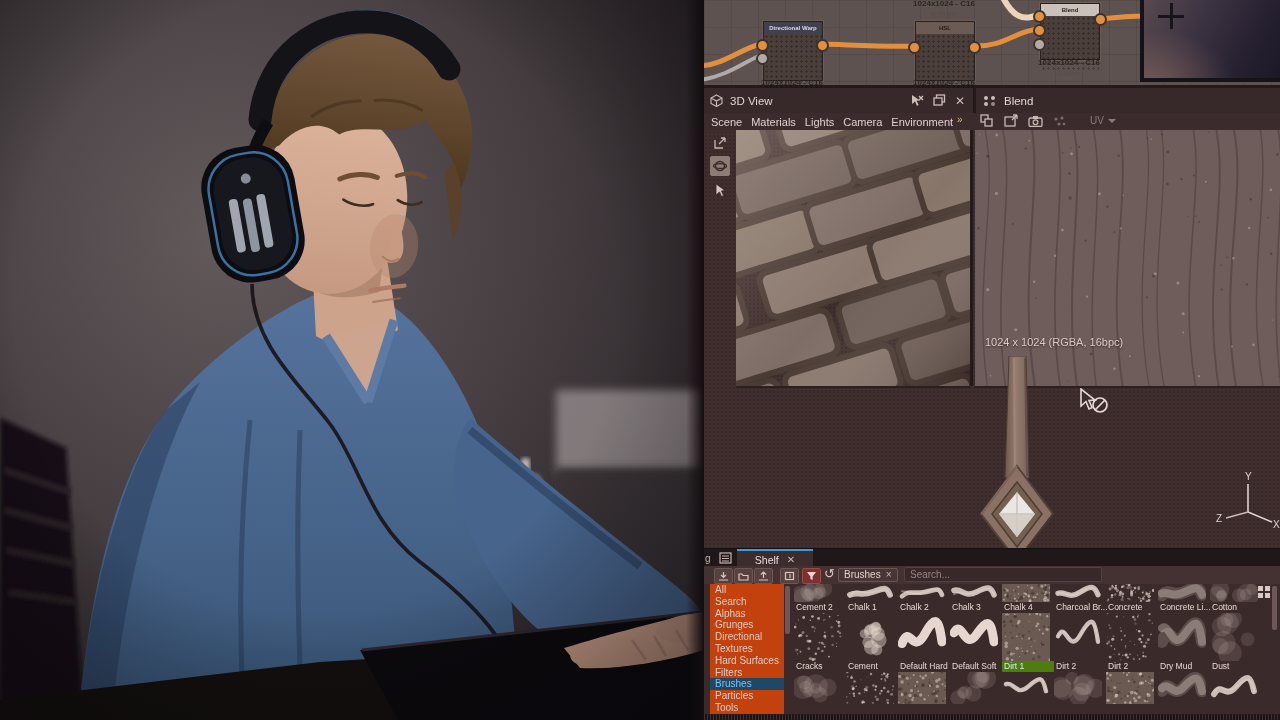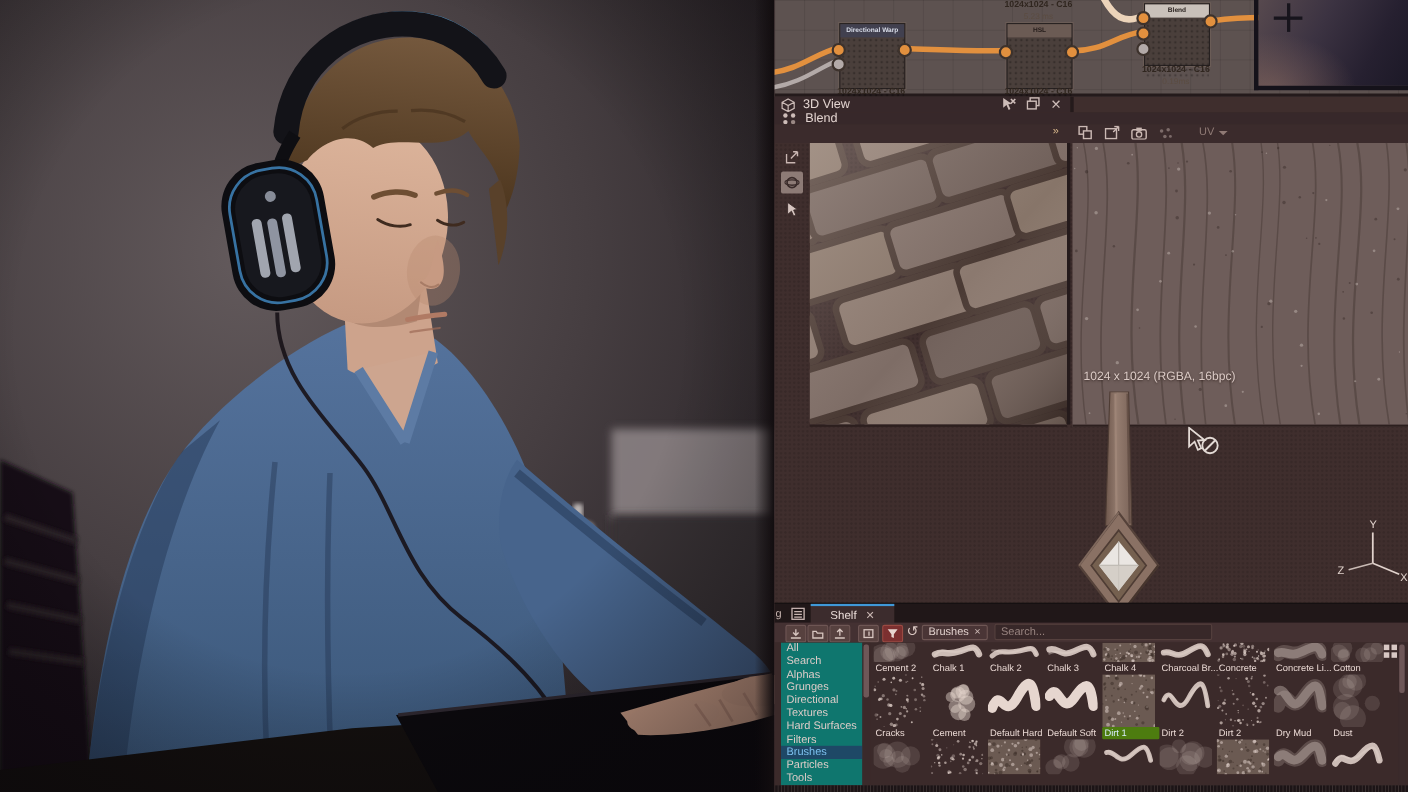--- a/index.html
+++ b/index.html
@@ -25,21 +25,21 @@
   .port.gray{background:#b3aaa8;}
   .preview{position:absolute;left:436px;top:0;width:140px;height:78px;
     background:radial-gradient(130px 90px at 8% 108%,rgba(150,115,100,.55),transparent 60%),
       linear-gradient(118deg,#57494e 0%,#3c3342 38%,#262030 72%,#1b1826 100%);
     border-left:4px solid #15121a;border-bottom:4px solid #15121a;}
   .cross{position:absolute;left:14px;top:3px;width:26px;height:26px;}
   .cross:before,.cross:after{content:"";position:absolute;background:#17141c;}
   .cross:before{left:12px;top:0;width:3px;height:26px;}
   .cross:after{left:0;top:12px;width:26px;height:3px;}
   
-  .pbar{position:absolute;left:0;top:88px;width:576px;height:25px;display:flex;flex-direction:column;}
+  .pbar{position:absolute;left:0;top:88px;width:576px;height:25px;display:flex;}
   .pleft{width:269px;background:#37282a;border-right:3px solid #241a1b;display:flex;align-items:center;}
   .pright{flex:1;background:#37282a;display:flex;align-items:center;}
   .ptitle{font-size:11.5px;color:#e3d4d0;margin-left:7px;}
   .picons{margin-left:auto;display:flex;gap:9px;margin-right:8px;}
   .picons svg,.picons span{display:block;}
   .xglyph{font-size:12px;color:#cdbcb8;line-height:14px;}
   
   .mrow{position:absolute;left:0;top:113px;width:576px;height:17px;background:#3b2b2c;border-bottom:1px solid #2c1f1e;}
   .menu3d{position:absolute;left:7px;top:0;height:17px;display:flex;gap:9px;align-items:center;}
   .menu3d span{font-size:11px;color:#e0d0cc;}
@@ -72,21 +72,21 @@
   .sbtn{position:absolute;top:2px;width:17px;height:14px;background:#57413f;border:1px solid #6e5654;border-radius:2px;
     display:flex;align-items:center;justify-content:center;}
   .chip{position:absolute;left:134px;top:2px;height:12px;background:#4a3536;border:1px solid #6e5654;border-radius:2px;
     display:flex;align-items:center;gap:5px;padding:0 5px;}
   .chip .cl{font-size:10px;color:#e0d0cc;line-height:12px;}
   .chip .cx{font-size:10px;color:#c9b6b2;line-height:12px;}
   .search{position:absolute;left:200px;top:1px;width:186px;height:13px;background:#382829;border:1px solid #55403e;
     border-radius:2px;color:#e0d0cc;font-size:10px;padding:0 5px;font-family:"Liberation Sans",sans-serif;}
   .search::placeholder{color:#97837f;}
   .shelfmain{position:absolute;left:0;top:584px;width:576px;height:130px;background:#3b2a2a;overflow:hidden;}
-  .catlist{position:absolute;left:6px;top:0;width:74px;height:130px;background:#0f766e;overflow:hidden;}
+  .catlist{position:absolute;left:6px;top:0;width:74px;height:130px;background:#c2410c;overflow:hidden;}
   .cat{font-size:10px;line-height:11.8px;color:#ddccc8;padding-left:5px;white-space:nowrap;}
   .cat.sel{background:#1e4866;color:#7cc0ee;}
   .catsb{position:absolute;left:80px;top:0;width:7px;height:130px;background:#3a2a2b;}
   .catsb .th{position:absolute;left:1px;top:2px;width:5px;height:48px;background:#6e5758;border-radius:2px;}
   .bgrid{position:absolute;left:90px;top:0;width:472px;}
   .brow{display:flex;}
   .bcell{width:52px;display:flex;flex-direction:column;}
   .bthumb{width:48px;overflow:hidden;}
   .blabel{font-size:8.5px;color:#ead9d4;line-height:11px;height:11px;white-space:nowrap;padding:0 2px;}
   .blabel.sel{background:#4d7c0f;color:#d7ecfb;border-radius:1px;}
@@ -274,20 +274,27 @@
           <circle cx="3" cy="3" r="2" fill="#cdbcb8"></circle>
             <circle cx="10" cy="3" r="2" fill="#cdbcb8"></circle>
           <circle cx="3" cy="9" r="2" fill="#cdbcb8"></circle>
             <circle cx="10" cy="9" r="2" fill="#9a8884"></circle>
         </svg>
         <span class="ptitle">Blend</span>
       </div>
     </div>
 
     <div class="mrow">
+      <div class="menu3d" id="menu3d">
+          <span>Scene</span>
+          <span>Materials</span>
+          <span>Lights</span>
+          <span>Camera</span>
+          <span>Environment</span>
+        </div>
       <span class="movf2">»</span>
       <div class="btools">
         <svg width="14" height="13">
           <rect x="1" y="1" width="7" height="7" fill="none" stroke="#cbb9b4" stroke-width="1.3"></rect>
           <rect x="5" y="5" width="7" height="7" fill="#3b2b2c" stroke="#cbb9b4" stroke-width="1.3"></rect>
         </svg>
         <svg width="14" height="13">
           <rect x="1" y="3" width="10" height="9" fill="none" stroke="#cbb9b4" stroke-width="1.3"></rect>
           <path d="M8,6 L13,1 M13,1 L13,5 M13,1 L9,1" stroke="#cbb9b4" stroke-width="1.3" fill="none"></path>
         </svg>

